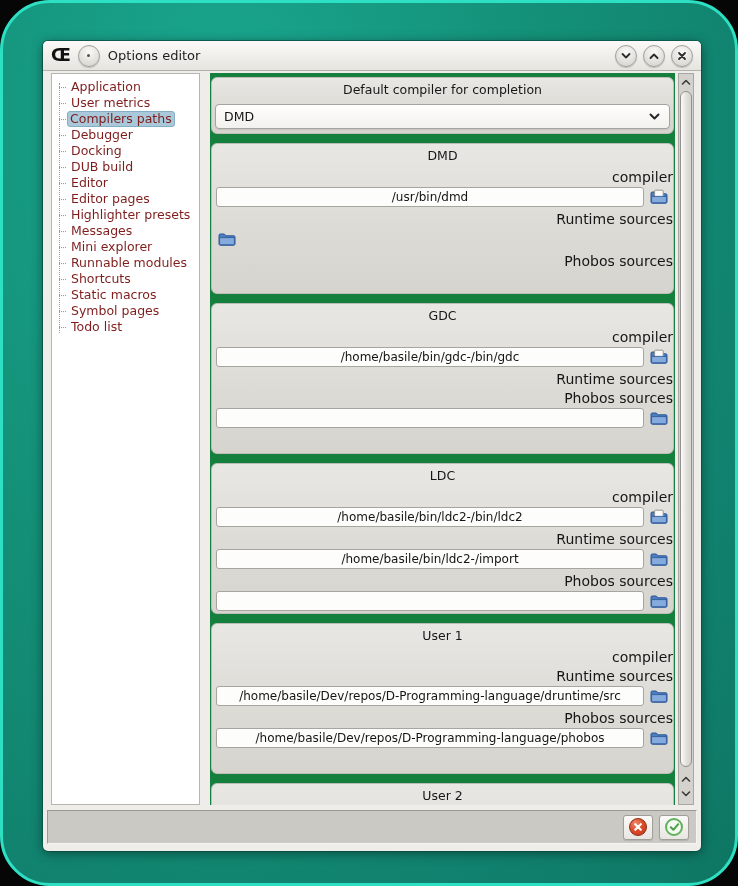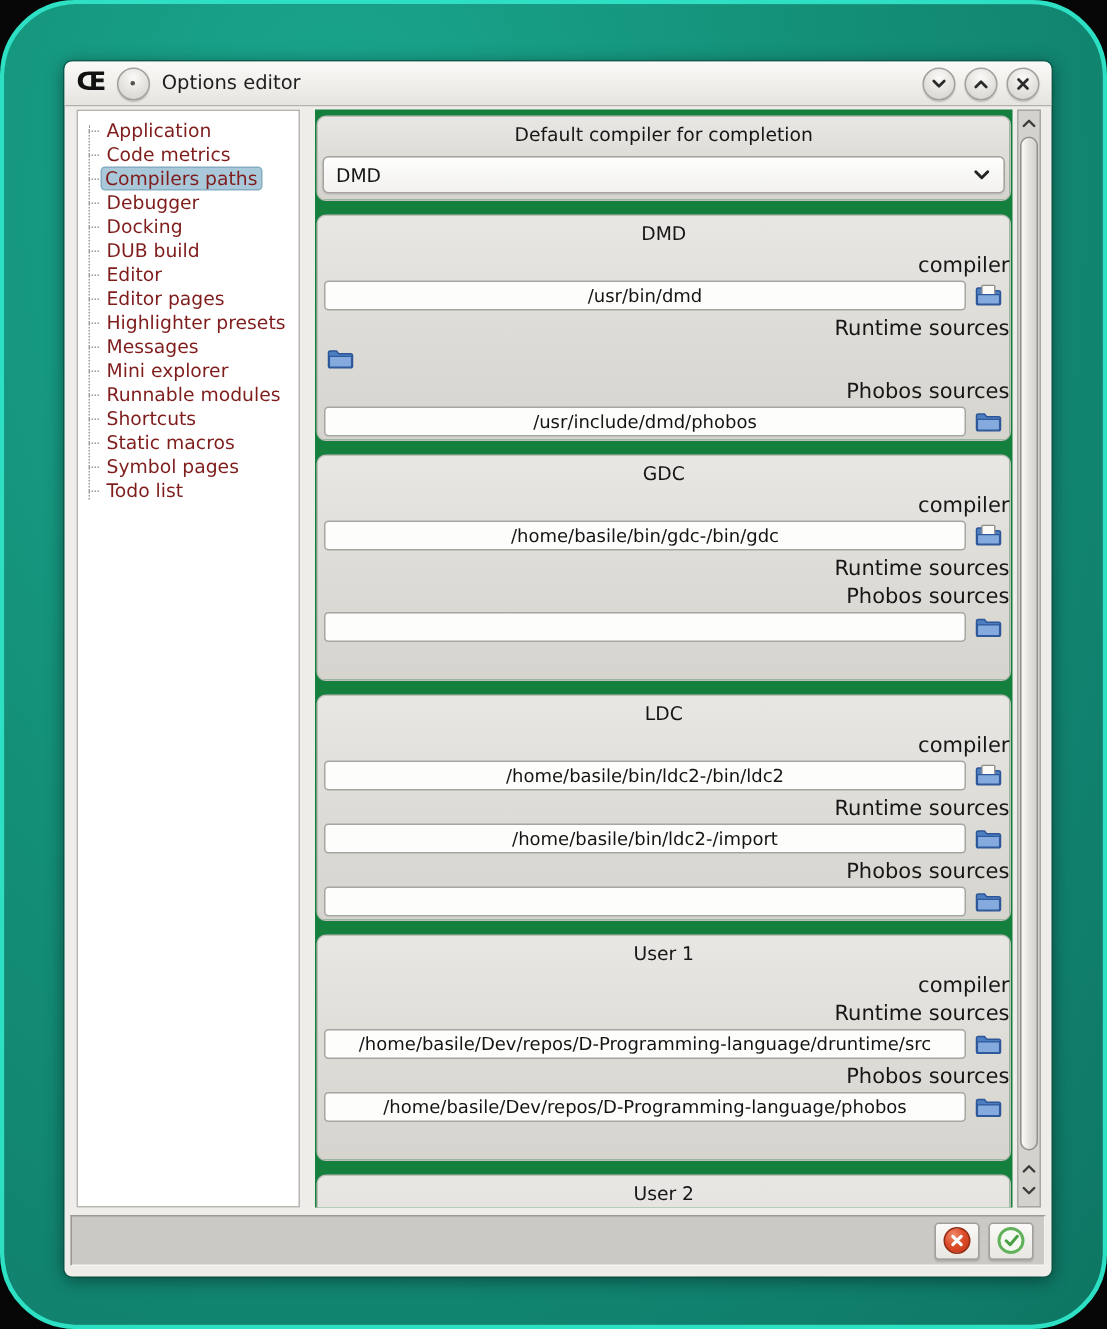--- a/index.html
+++ b/index.html
@@ -164,21 +164,21 @@
     </div>
 
     <div class="content">
       <div class="sidebar">
         <div class="treewrap" id="tree-items">
   <div class="tree-item">
     <span class="tree-label">Application</span>
   </div>
 
   <div class="tree-item">
-    <span class="tree-label">Code metrics</span>
+    <span class="tree-label">User metrics</span>
   </div>
 
   <div class="tree-item">
     <span class="tree-label selected">Compilers paths</span>
   </div>
 
   <div class="tree-item">
     <span class="tree-label">Debugger</span>
   </div>
 
@@ -277,32 +277,20 @@
             <path d="M1 4.2 C1 3.5 1.5 3 2.2 3 H6.3 L7.8 4.8 H15.8 C16.5 4.8 17 5.3 17 6 V13 C17 13.7 16.5 14.2 15.8 14.2 H2.2 C1.5 14.2 1 13.7 1 13 Z" fill="#4d7fc0" stroke="#2c5697" stroke-width="1"></path>
             <path d="M1.6 6.6 H16.4 V12.9 C16.4 13.4 16 13.8 15.5 13.8 H2.5 C2 13.8 1.6 13.4 1.6 12.9 Z" fill="#85abde" stroke="#2f5a9c" stroke-width="0.9"></path>
           </svg>
         </span>
       </button>
     </div>
   </div>
 
   <div class="fieldwrap">
     <div class="field-label">Phobos sources</div>
-    <div class="field-row">
-      <input class="path-input" type="text" value="/usr/include/dmd/phobos" style="">
-      <button class="icon-btn">
-
-        <span>
-          <svg width="18" height="16" viewBox="0 0 18 16">
-            <path d="M1 4.2 C1 3.5 1.5 3 2.2 3 H6.3 L7.8 4.8 H15.8 C16.5 4.8 17 5.3 17 6 V13 C17 13.7 16.5 14.2 15.8 14.2 H2.2 C1.5 14.2 1 13.7 1 13 Z" fill="#4d7fc0" stroke="#2c5697" stroke-width="1"></path>
-            <path d="M1.6 6.6 H16.4 V12.9 C16.4 13.4 16 13.8 15.5 13.8 H2.5 C2 13.8 1.6 13.4 1.6 12.9 Z" fill="#85abde" stroke="#2f5a9c" stroke-width="0.9"></path>
-          </svg>
-        </span>
-      </button>
-    </div>
   </div>
 </div>
   </section>
 
   <section class="group h-fields">
     <div class="group-title">GDC</div>
     <div class="group-fields">
   <div class="fieldwrap">
     <div class="field-label">compiler</div>
     <div class="field-row">

